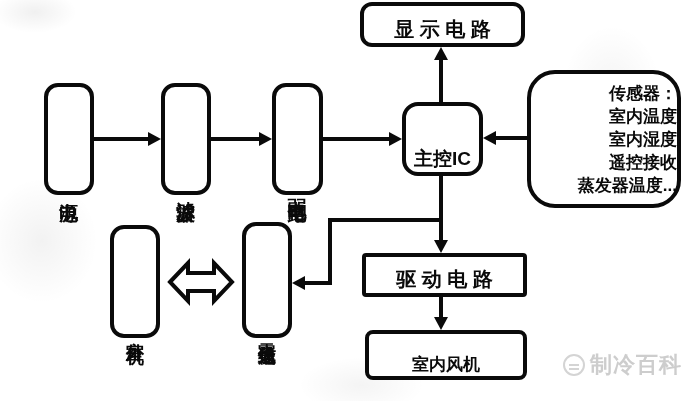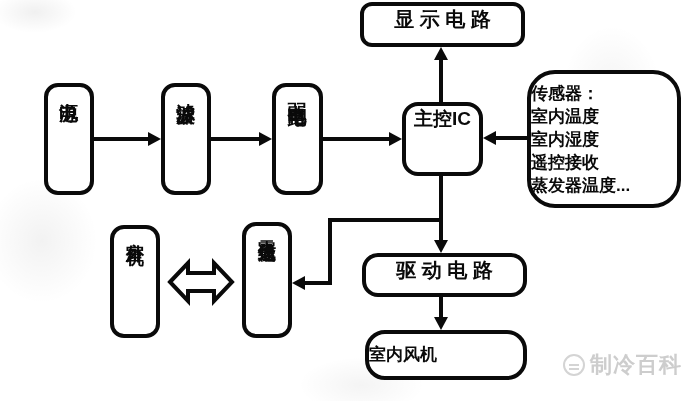--- a/index.html
+++ b/index.html
@@ -19,42 +19,42 @@
       radial-gradient(ellipse 80px 90px at 6% 60%, rgba(0,0,0,0.05), transparent 70%),
       radial-gradient(ellipse 90px 40px at 52% 96%, rgba(0,0,0,0.045), transparent 70%);
   }
   .box {
     position: absolute;
     box-sizing: border-box;
     border: 4px solid #0a0a0a;
     border-radius: 14px;
     background: #ffffff;
     display: flex;
-    align-items: flex-start;
+    align-items: flex-end;
     justify-content: center;
     text-align: center;
     z-index: 2;
   }
   .vlabel {
     writing-mode: vertical-rl;
     text-orientation: upright;
     letter-spacing: 2px;
     line-height: 1;
   }
   .box-power      { left: 44px;  top: 83px;  width: 50px;  height: 112px; font-size: 19px; }
   .box-filter     { left: 161px; top: 83px;  width: 50px;  height: 112px; font-size: 19px; }
   .box-weak       { left: 272px; top: 83px;  width: 51px;  height: 112px; font-size: 19px; }
   .box-display    { left: 360px; top: 2px;   width: 165px; height: 45px;  font-size: 20px; border-radius: 12px; }
   .box-main-ic    { left: 402px; top: 102px; width: 81px;  height: 74px;  font-size: 19px; border-radius: 16px; }
   .box-sensors    { left: 527px; top: 70px;  width: 154px; height: 138px; font-size: 17px; border-radius: 28px; flex-direction: column; line-height: 23px; }
   .box-outdoor    { left: 110px; top: 225px; width: 50px;  height: 113px; font-size: 18px; }
   .box-line-comm  { left: 242px; top: 222px; width: 50px;  height: 116px; font-size: 18px; }
   .box-line-comm .vlabel { letter-spacing: 1px; }
-  .box-drive      { left: 362px; top: 253px; width: 165px; height: 44px;  font-size: 20px; border-radius: 16px; }
-  .box-indoor-fan { left: 365px; top: 330px; width: 162px; height: 50px;  font-size: 17px; border-radius: 20px; flex-direction: column; line-height: 22px; }
+  .box-drive      { left: 362px; top: 253px; width: 165px; height: 44px;  font-size: 20px; border-radius: 4px; }
+  .box-indoor-fan { left: 365px; top: 330px; width: 162px; height: 50px;  font-size: 17px; border-radius: 8px; flex-direction: row; line-height: 22px; }
   #wires { position: absolute; left: 0; top: 0; z-index: 1; }
   .watermark {
     position: absolute;
     left: 563px;
     top: 350px;
     display: flex;
     align-items: center;
     gap: 5px;
     color: #cdcdcd;
     font-size: 22px;

